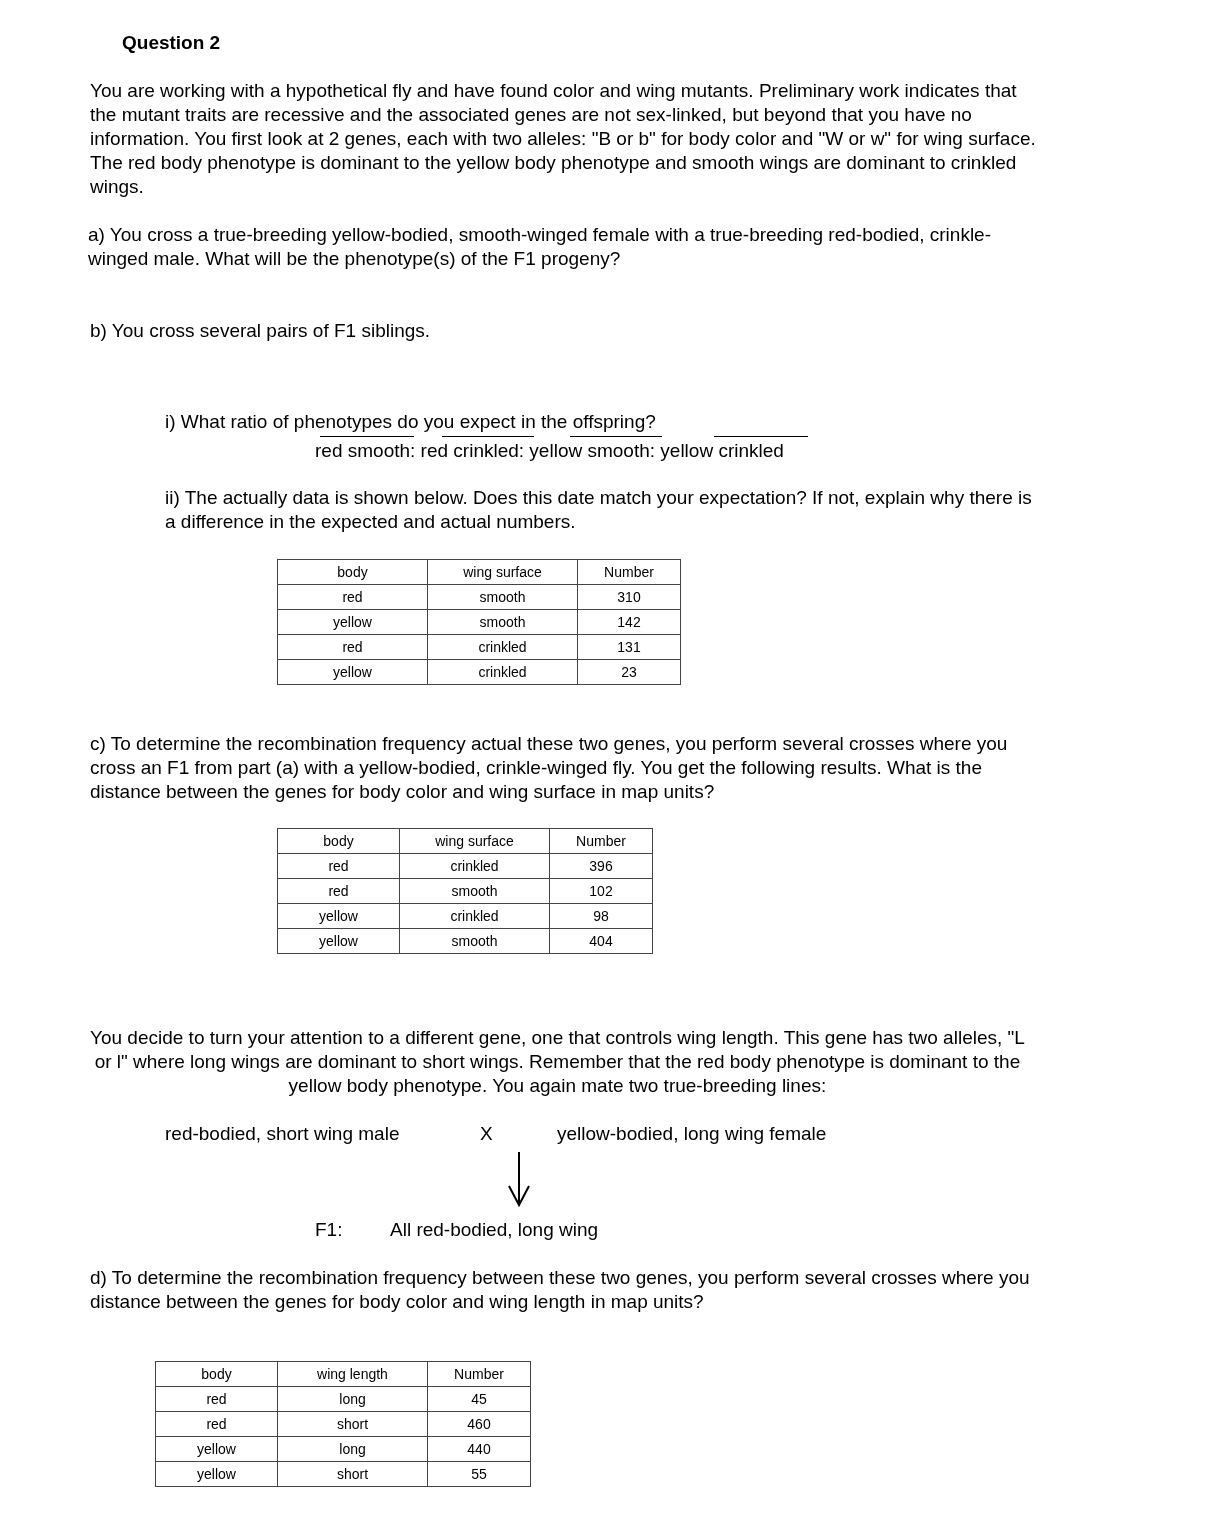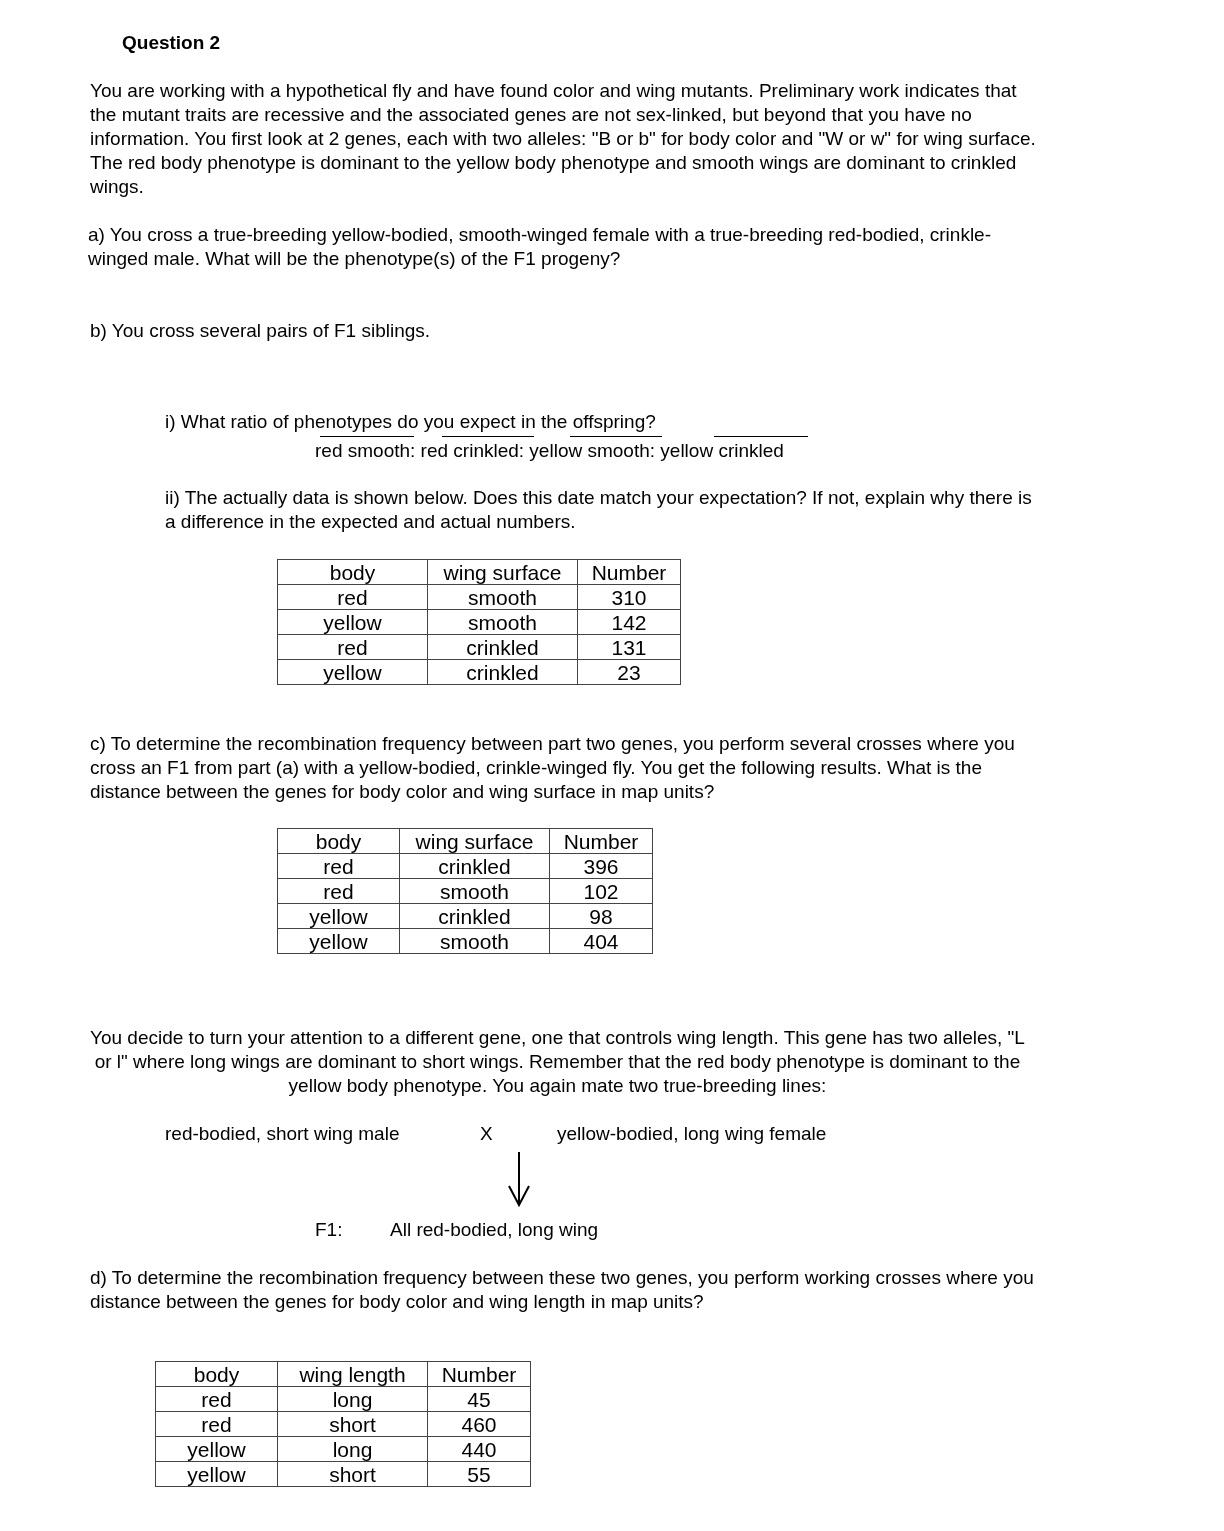--- a/index.html
+++ b/index.html
@@ -1,21 +1,21 @@
 <!DOCTYPE html>
 <html><head>
 <meta charset="utf-8">
 <style>
   html, body { margin: 0; padding: 0; background: #ffffff; }
   body { width: 1224px; height: 1531px; position: relative; overflow: hidden;
          font-family: "Liberation Sans", sans-serif; color: #000; font-size: 19px; }
   .abs { position: absolute; }
   .para { line-height: 24px; white-space: nowrap; }
   .title { font-weight: bold; font-size: 19px; margin-left: 32px; }
-  table.dt { position: absolute; border-collapse: collapse; font-size: 21px; }
+  table.dt { position: absolute; border-collapse: collapse; font-size: 14px; }
   table.dt td { border: 1.5px solid #444; text-align: center; padding: 0; height: 24px; line-height: 23px; }
   .blank { position: absolute; height: 0; border-top: 1.5px solid #000; }
 </style>
 </head>
 <body>
 
 <div class="abs title" style="left:90px; top:32px;">Question 2</div>
 
 <div class="abs para" style="left:90px; top:79px;">
   <div>You are working with a hypothetical fly and have found color and wing mutants.  Preliminary work indicates that</div>
@@ -69,21 +69,21 @@
   </tr>
   <tr>
     <td>yellow</td>
     <td>crinkled</td>
     <td>23</td>
   </tr>
 </tbody>
   </table>
 
 <div class="abs para" style="left:90px; top:732px;">
-  <div>c) To determine the recombination frequency between part two genes, you perform several crosses where you</div>
+  <div>c) To determine the recombination frequency actual these two genes, you perform several crosses where you</div>
   <div>cross an F1 from part (a) with a yellow-bodied, crinkle-winged fly. You get the following results. What is the</div>
   <div>distance between the genes for body color and wing surface in map units?</div>
 </div>
 
 <table class="dt" style="left:277px; top:828px;">
   <tbody>
       <tr>
     <td style="width:121px">body</td>
     <td style="width:149px">wing surface</td>
     <td style="width:102px">Number</td>
@@ -121,21 +121,21 @@
 <div class="abs para" style="left:480px; top:1122px;">X</div>
 <div class="abs para" style="left:557px; top:1122px;">yellow-bodied, long wing female</div>
 <svg class="abs" style="left:506px; top:1150px;" width="26" height="58">
   <line x1="13" y1="2" x2="13" y2="54" stroke="#000" stroke-width="2"></line>
   <polyline points="3,36 13,55 23,36" fill="none" stroke="#000" stroke-width="2"></polyline>
 </svg>
 <div class="abs para" style="left:315px; top:1218px;text-align:right;">F1:</div>
 <div class="abs para" style="left:390px; top:1218px;">All red-bodied, long wing</div>
 
 <div class="abs para" style="left:90px; top:1266px;">
-  <div>d) To determine the recombination frequency between these two genes, you perform working crosses where you</div>
+  <div>d) To determine the recombination frequency between these two genes, you perform several crosses where you</div>
   <div>distance between the genes for body color and wing length in map units?</div>
 </div>
 
 <table class="dt" style="left:155px; top:1361px;">
   <tbody>
       <tr>
     <td style="width:121px">body</td>
     <td style="width:149px">wing length</td>
     <td style="width:102px">Number</td>
   </tr>

